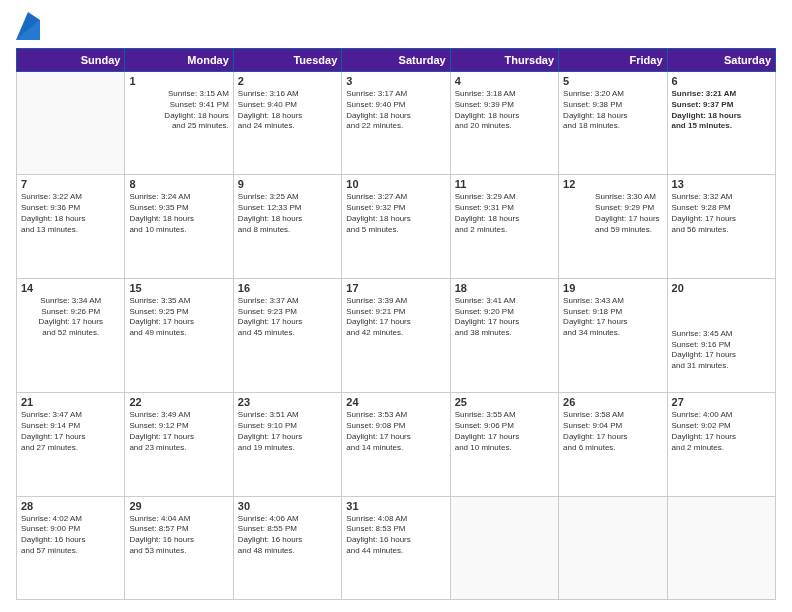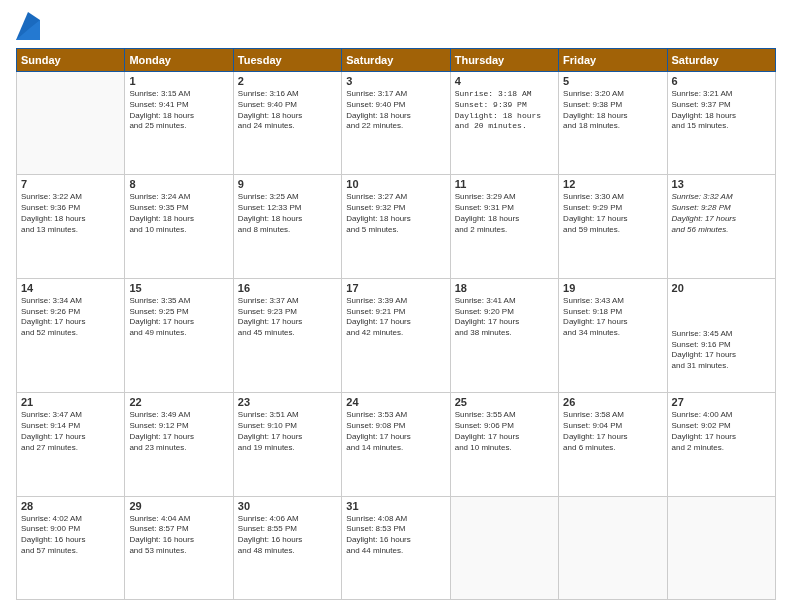--- a/index.html
+++ b/index.html
@@ -61,26 +61,26 @@
       color: #555;
     }
     .calendar {
       flex: 1;
       border: 1px solid #ccc;
       border-collapse: collapse;
       width: 100%;
       table-layout: fixed;
     }
     .calendar th {
-      background-color: #a16207;
+      background-color: #4c1d95;
       color: #fff;
       font-size: 11px;
       font-weight: bold;
       padding: 5px 4px;
-      text-align: left;
+      text-align: right;
       border: 1px solid #1557a0;
     }
     .calendar td {
       border: 1px solid #ccc;
       vertical-align: top;
       padding: 3px 4px;
       font-size: 8.5px;
       color: #333;
       height: 88px;
     }
@@ -130,56 +130,56 @@
         <th>Thursday</th>
         <th>Friday</th>
         <th>Saturday</th>
       </tr>
     </thead>
     <tbody id="calendar-body">
     <tr>
           <td class="empty-cell"></td>
           <td>
             <span class="day-number">1</span>
-            <div class="cell-info" style="white-space: pre-line;">Sunrise: 3:15 AM
+            <div class="cell-info" style="white-space: pre-line; text-align: right;">Sunrise: 3:15 AM
 Sunset: 9:41 PM
 Daylight: 18 hours
 and 25 minutes.</div>
           </td>
           <td>
             <span class="day-number">2</span>
             <div class="cell-info" style="white-space: pre-line;">Sunrise: 3:16 AM
 Sunset: 9:40 PM
 Daylight: 18 hours
 and 24 minutes.</div>
           </td>
           <td>
             <span class="day-number">3</span>
             <div class="cell-info" style="white-space: pre-line;">Sunrise: 3:17 AM
 Sunset: 9:40 PM
 Daylight: 18 hours
 and 22 minutes.</div>
           </td>
           <td>
             <span class="day-number">4</span>
-            <div class="cell-info" style="white-space: pre-line; font-family: Liberation Mono, monospace;">Sunrise: 3:18 AM
+            <div class="cell-info" style="white-space: pre-line;">Sunrise: 3:18 AM
 Sunset: 9:39 PM
 Daylight: 18 hours
 and 20 minutes.</div>
           </td>
           <td>
             <span class="day-number">5</span>
             <div class="cell-info" style="white-space: pre-line;">Sunrise: 3:20 AM
 Sunset: 9:38 PM
 Daylight: 18 hours
 and 18 minutes.</div>
           </td>
           <td>
             <span class="day-number">6</span>
-            <div class="cell-info" style="white-space: pre-line;">Sunrise: 3:21 AM
+            <div class="cell-info" style="white-space: pre-line; font-weight: bold;">Sunrise: 3:21 AM
 Sunset: 9:37 PM
 Daylight: 18 hours
 and 15 minutes.</div>
           </td>
         </tr>
         <tr>
           <td>
             <span class="day-number">7</span>
             <div class="cell-info" style="white-space: pre-line;">Sunrise: 3:22 AM
 Sunset: 9:36 PM
@@ -209,37 +209,37 @@
           </td>
           <td>
             <span class="day-number">11</span>
             <div class="cell-info" style="white-space: pre-line;">Sunrise: 3:29 AM
 Sunset: 9:31 PM
 Daylight: 18 hours
 and 2 minutes.</div>
           </td>
           <td>
             <span class="day-number">12</span>
-            <div class="cell-info" style="white-space: pre-line;">Sunrise: 3:30 AM
+            <div class="cell-info" style="white-space: pre-line; margin-left: 32px;">Sunrise: 3:30 AM
 Sunset: 9:29 PM
 Daylight: 17 hours
 and 59 minutes.</div>
           </td>
           <td>
             <span class="day-number">13</span>
-            <div class="cell-info" style="white-space: pre-line; font-style: italic;">Sunrise: 3:32 AM
+            <div class="cell-info" style="white-space: pre-line;">Sunrise: 3:32 AM
 Sunset: 9:28 PM
 Daylight: 17 hours
 and 56 minutes.</div>
           </td>
         </tr>
         <tr>
           <td>
             <span class="day-number">14</span>
-            <div class="cell-info" style="white-space: pre-line;">Sunrise: 3:34 AM
+            <div class="cell-info" style="white-space: pre-line; text-align: center;">Sunrise: 3:34 AM
 Sunset: 9:26 PM
 Daylight: 17 hours
 and 52 minutes.</div>
           </td>
           <td>
             <span class="day-number">15</span>
             <div class="cell-info" style="white-space: pre-line;">Sunrise: 3:35 AM
 Sunset: 9:25 PM
 Daylight: 17 hours
 and 49 minutes.</div>

